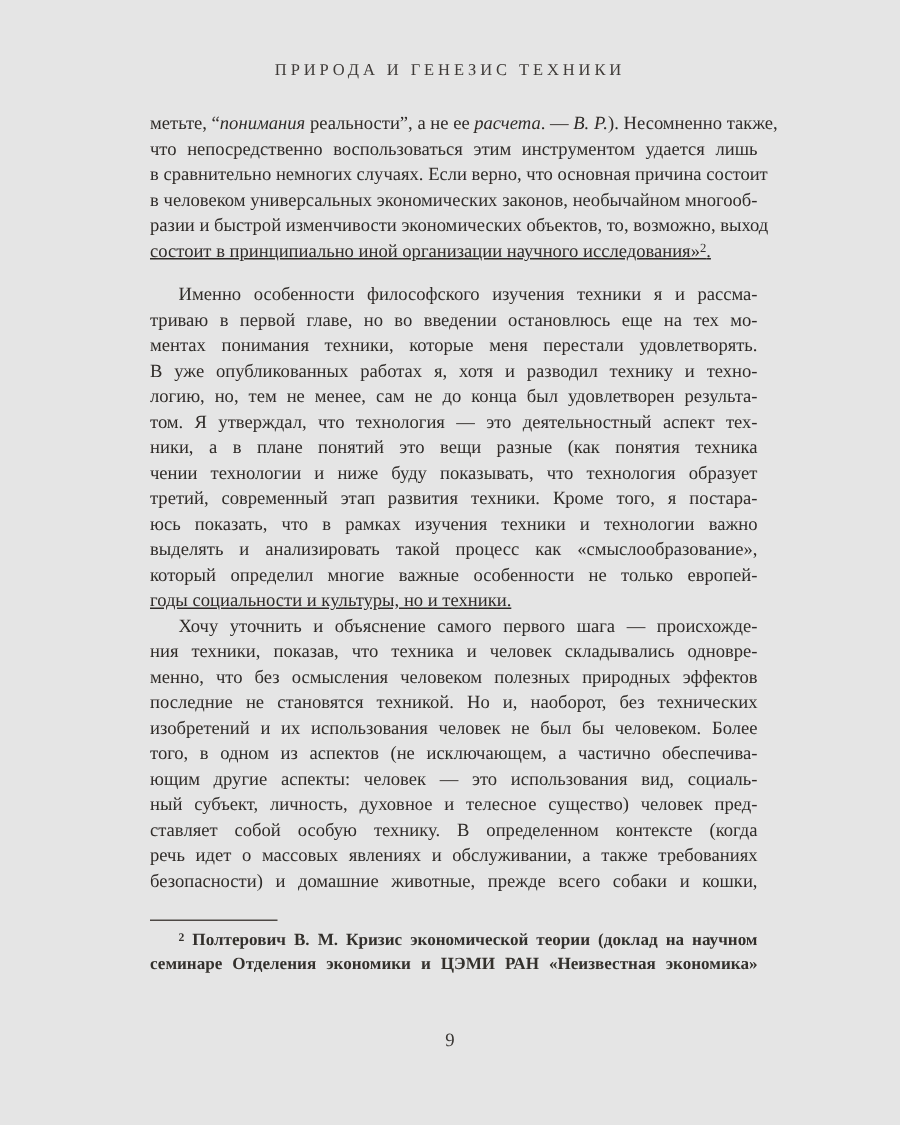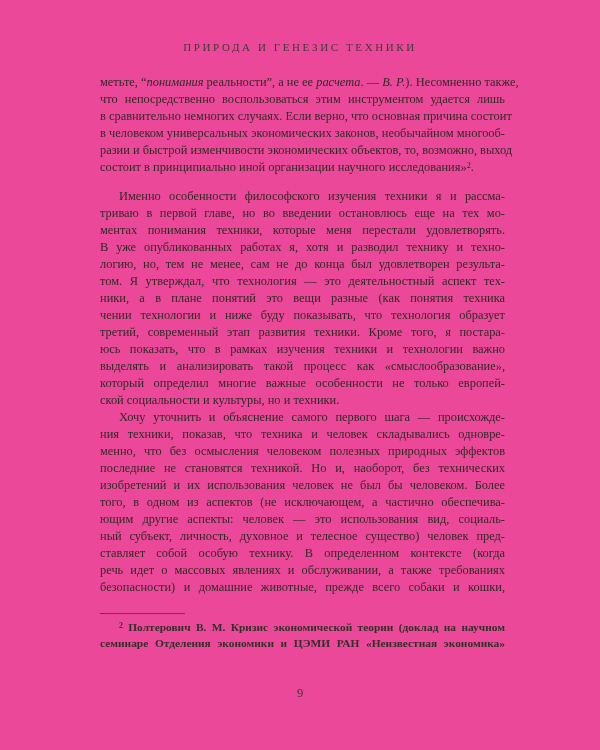--- a/index.html
+++ b/index.html
@@ -4,21 +4,21 @@
 <style>
   html, body { margin: 0; padding: 0; }
   body {
     width: 600px; height: 750px;
     background: #ffffff;
     font-family: "Liberation Serif", "DejaVu Serif", serif;
     color: #2f2b28;
     position: relative;
     overflow: hidden;
   }
-  .book-page { position: absolute; inset: 0; background: #ec4899; }
+  .book-page { position: absolute; inset: 0; background: #e5e5e5; }
 
   .running-header {
     position: absolute; top: 41px; left: 0; width: 600px;
     text-align: center;
     font-size: 11px; line-height: 12px;
     letter-spacing: 2.6px;
     color: #3f3b38;
   }
 
   .body-text {
@@ -28,21 +28,21 @@
   .para.gap-after { margin-bottom: 12px; }
   .line {
     height: 17px; line-height: 17px;
     font-size: 12.4px;
     white-space: nowrap;
     text-align: justify;
     text-align-last: justify;
     color: #2f2b28;
   }
   .line.indent { text-indent: 19px; }
-  .line.last { text-align-last: left; }
+  .line.last { text-align-last: left; text-decoration: underline; }
   .line em { }
   sup {
     font-size: 0.68em;
     vertical-align: baseline;
     position: relative; top: -0.38em;
     line-height: 0;
   }
 
   .footnote {
     position: absolute; left: 100px; top: 613px; width: 405px;
@@ -93,21 +93,21 @@
         <div class="line">ментах понимания техники, которые меня перестали удовлетворять.</div>
         <div class="line">В уже опубликованных работах я, хотя и разводил технику и техно-</div>
         <div class="line">логию, но, тем не менее, сам не до конца был удовлетворен результа-</div>
         <div class="line">том. Я утверждал, что технология — это деятельностный аспект тех-</div>
         <div class="line">ники, а в плане понятий это вещи разные (как понятия техника</div>
         <div class="line">чении технологии и ниже буду показывать, что технология образует</div>
         <div class="line">третий, современный этап развития техники. Кроме того, я постара-</div>
         <div class="line">юсь показать, что в рамках изучения техники и технологии важно</div>
         <div class="line">выделять и анализировать такой процесс как «смыслообразование»,</div>
         <div class="line">который определил многие важные особенности не только европей-</div>
-        <div class="line last">ской социальности и культуры, но и техники.</div>
+        <div class="line last">годы социальности и культуры, но и техники.</div>
       </div>
       <div class="para">
         <div class="line indent">Хочу уточнить и объяснение самого первого шага — происхожде-</div>
         <div class="line">ния техники, показав, что техника и человек складывались одновре-</div>
         <div class="line">менно, что без осмысления человеком полезных природных эффектов</div>
         <div class="line">последние не становятся техникой. Но и, наоборот, без технических</div>
         <div class="line">изобретений и их использования человек не был бы человеком. Более</div>
         <div class="line">того, в одном из аспектов (не исключающем, а частично обеспечива-</div>
         <div class="line">ющим другие аспекты: человек — это использования вид, социаль-</div>
         <div class="line">ный субъект, личность, духовное и телесное существо) человек пред-</div>

